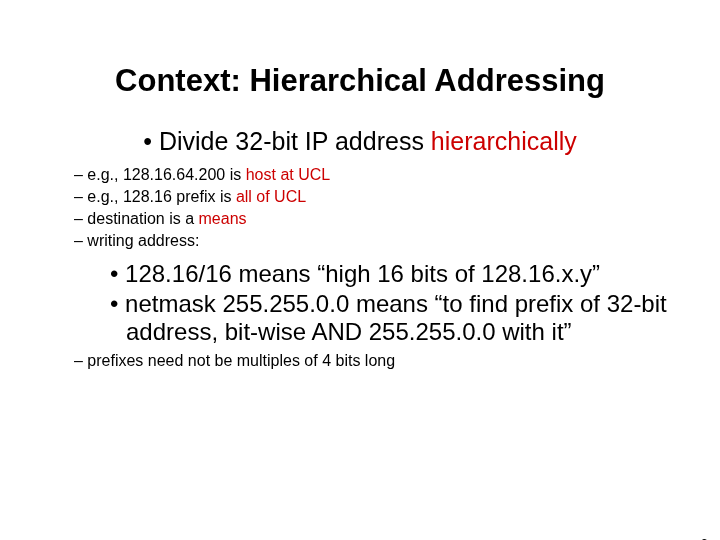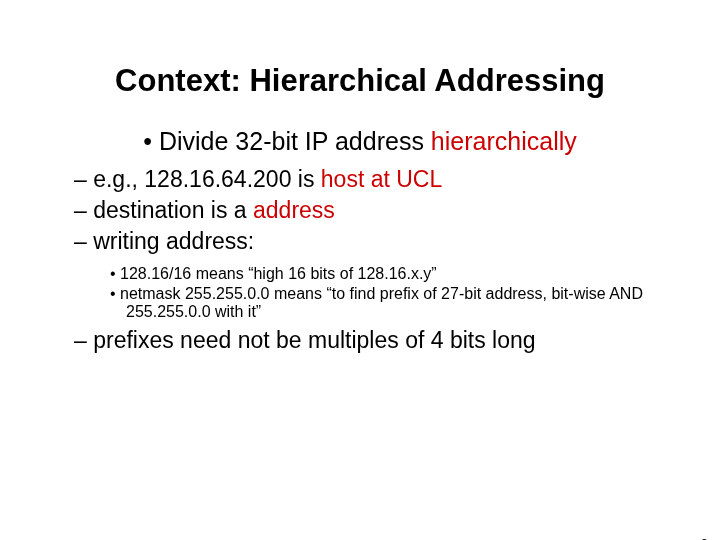--- a/index.html
+++ b/index.html
@@ -29,28 +29,28 @@
   }
   .b1 {
     font-size: 25px;
     margin: 0 0 10px 0;
     text-align: center;
   }
   .b1-dot::before {
     content: "• ";
   }
   .b2 {
-    font-size: 23px;
+    font-size: 16px;
     margin: 0 0 4px 44px;
   }
   .b2-dash::before {
     content: "– ";
   }
   .b3 {
-    font-size: 16px;
+    font-size: 24px;
     margin: 2px 0 2px 80px;
     text-indent: -16px;
     padding-left: 16px;
   }
   .b3-dot::before {
     content: "• ";
   }
   .red { color: #cc0000; }
   .pagenum {
     position: absolute;
@@ -70,30 +70,33 @@
   <div class="title">Context: Hierarchical Addressing</div>
 
   <div class="b1 b1-dot">
     <span>Divide 32-bit IP address </span><span class="red">hierarchically</span>
   </div>
 
   <div class="b2 b2-dash">
     <span>e.g., 128.16.64.200 is </span><span class="red">host at UCL</span>
   </div>
   <div class="b2 b2-dash">
-    <span>destination is a </span><span class="red">address</span>
+    <span>e.g., 128.16 prefix is </span><span class="red">all of UCL</span>
+  </div>
+  <div class="b2 b2-dash">
+    <span>destination is a </span><span class="red">means</span>
   </div>
   <div class="b2 b2-dash">
     <span>writing address:</span>
   </div>
 
   <div class="spacer-sm"></div>
 
   <div class="b3 b3-dot">128.16/16 means “high 16 bits of 128.16.x.y”</div>
-  <div class="b3 b3-dot">netmask 255.255.0.0 means “to find prefix of 27-bit address, bit-wise AND 255.255.0.0 with it”</div>
+  <div class="b3 b3-dot">netmask 255.255.0.0 means “to find prefix of 32-bit address, bit-wise AND 255.255.0.0 with it”</div>
 
   <div class="spacer-sm"></div>
 
   <div class="b2 b2-dash">
     <span>prefixes need not be multiples of 4 bits long</span>
   </div>
 
   <div class="pagenum">6</div>
 </div>
 

